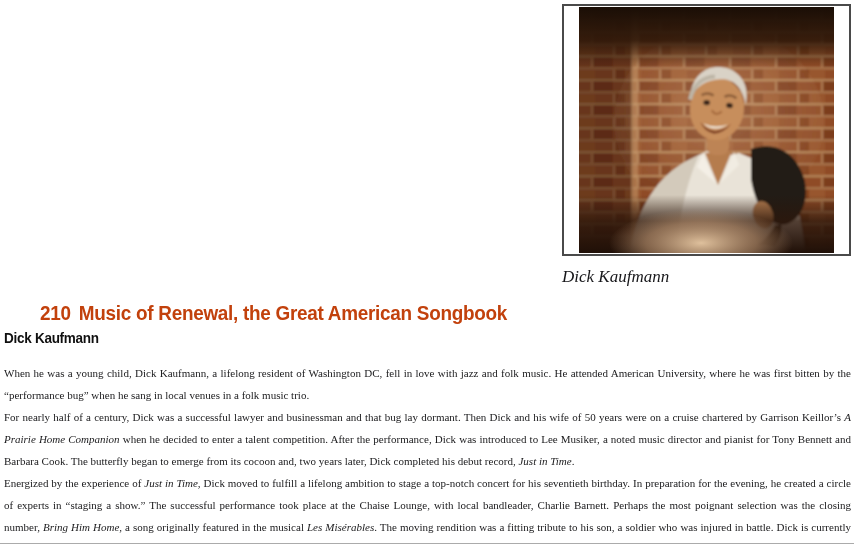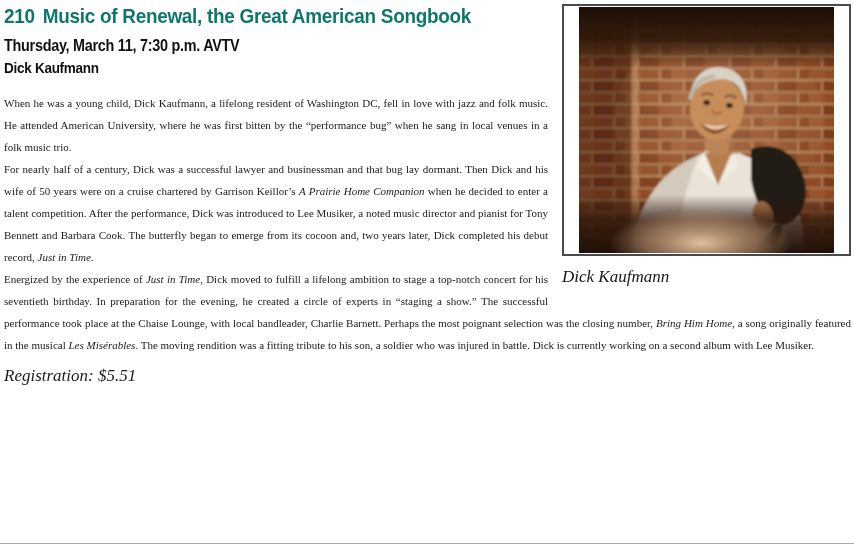--- a/index.html
+++ b/index.html
@@ -32,21 +32,22 @@
     font-size: 17px;
     color: #17171a;
   }
 
   
   .title {
     font-family: "Liberation Sans", "DejaVu Sans", sans-serif;
     font-weight: bold;
     font-size: 21px;
     line-height: 24px;
-    color: #0f766e;
+    color: #c2410c;
+    margin-left: 36px;
   }
   .condensed { display: inline-block; transform: scaleX(0.9); transform-origin: 0 50%; white-space: nowrap; letter-spacing: -0.3px; }
   .title .num { margin-right: 9px; }
   .meta-when {
     font-family: "Liberation Sans", "DejaVu Sans", sans-serif;
     font-weight: bold; font-size: 16px; line-height: 18px;
     margin-top: 9px; color: #101010;
   }
   .meta-who {
     font-family: "Liberation Sans", "DejaVu Sans", sans-serif;
@@ -140,23 +141,20 @@
     </div>
     <figcaption class="photo-caption">Dick Kaufmann</figcaption>
   </figure>
 
   <h1 class="title">
     <span class="condensed">
       <span class="num">210</span><span>Music of Renewal, the Great American Songbook</span>
     </span>
   </h1>
 
-  <div class="meta-when">
-    <span class="condensed">Thursday, March 11, 7:30 p.m. AVTV</span>
-  </div>
 
   <div class="meta-who">
     <span class="condensed">Dick Kaufmann</span>
   </div>
 
   <div class="body-copy">
       <p>When he was a young child, Dick Kaufmann, a lifelong resident of Washington DC, fell in love with jazz and folk music. He attended American University, where he was first bitten by the “performance bug” when he sang in local venues in a folk music trio.</p>
       <p>For nearly half of a century, Dick was a successful lawyer and businessman and that bug lay dormant. Then Dick and his wife of 50 years were on a cruise chartered by Garrison Keillor’s <i>A Prairie Home Companion</i> when he decided to enter a talent competition. After the performance, Dick was introduced to Lee Musiker, a noted music director and pianist for Tony Bennett and Barbara Cook. The butterfly began to emerge from its cocoon and, two years later, Dick completed his debut record, <i>Just in Time</i>.</p>
       <p>Energized by the experience of <i>Just in Time</i>, Dick moved to fulfill a lifelong ambition to stage a top-notch concert for his seventieth birthday. In preparation for the evening, he created a circle of experts in “staging a show.” The successful performance took place at the Chaise Lounge, with local bandleader, Charlie Barnett. Perhaps the most poignant selection was the closing number, <i>Bring Him Home</i>, a song originally featured in the musical <i>Les Misérables</i>. The moving rendition was a fitting tribute to his son, a soldier who was injured in battle. Dick is currently working on a second album with Lee Musiker.</p>
     </div>

